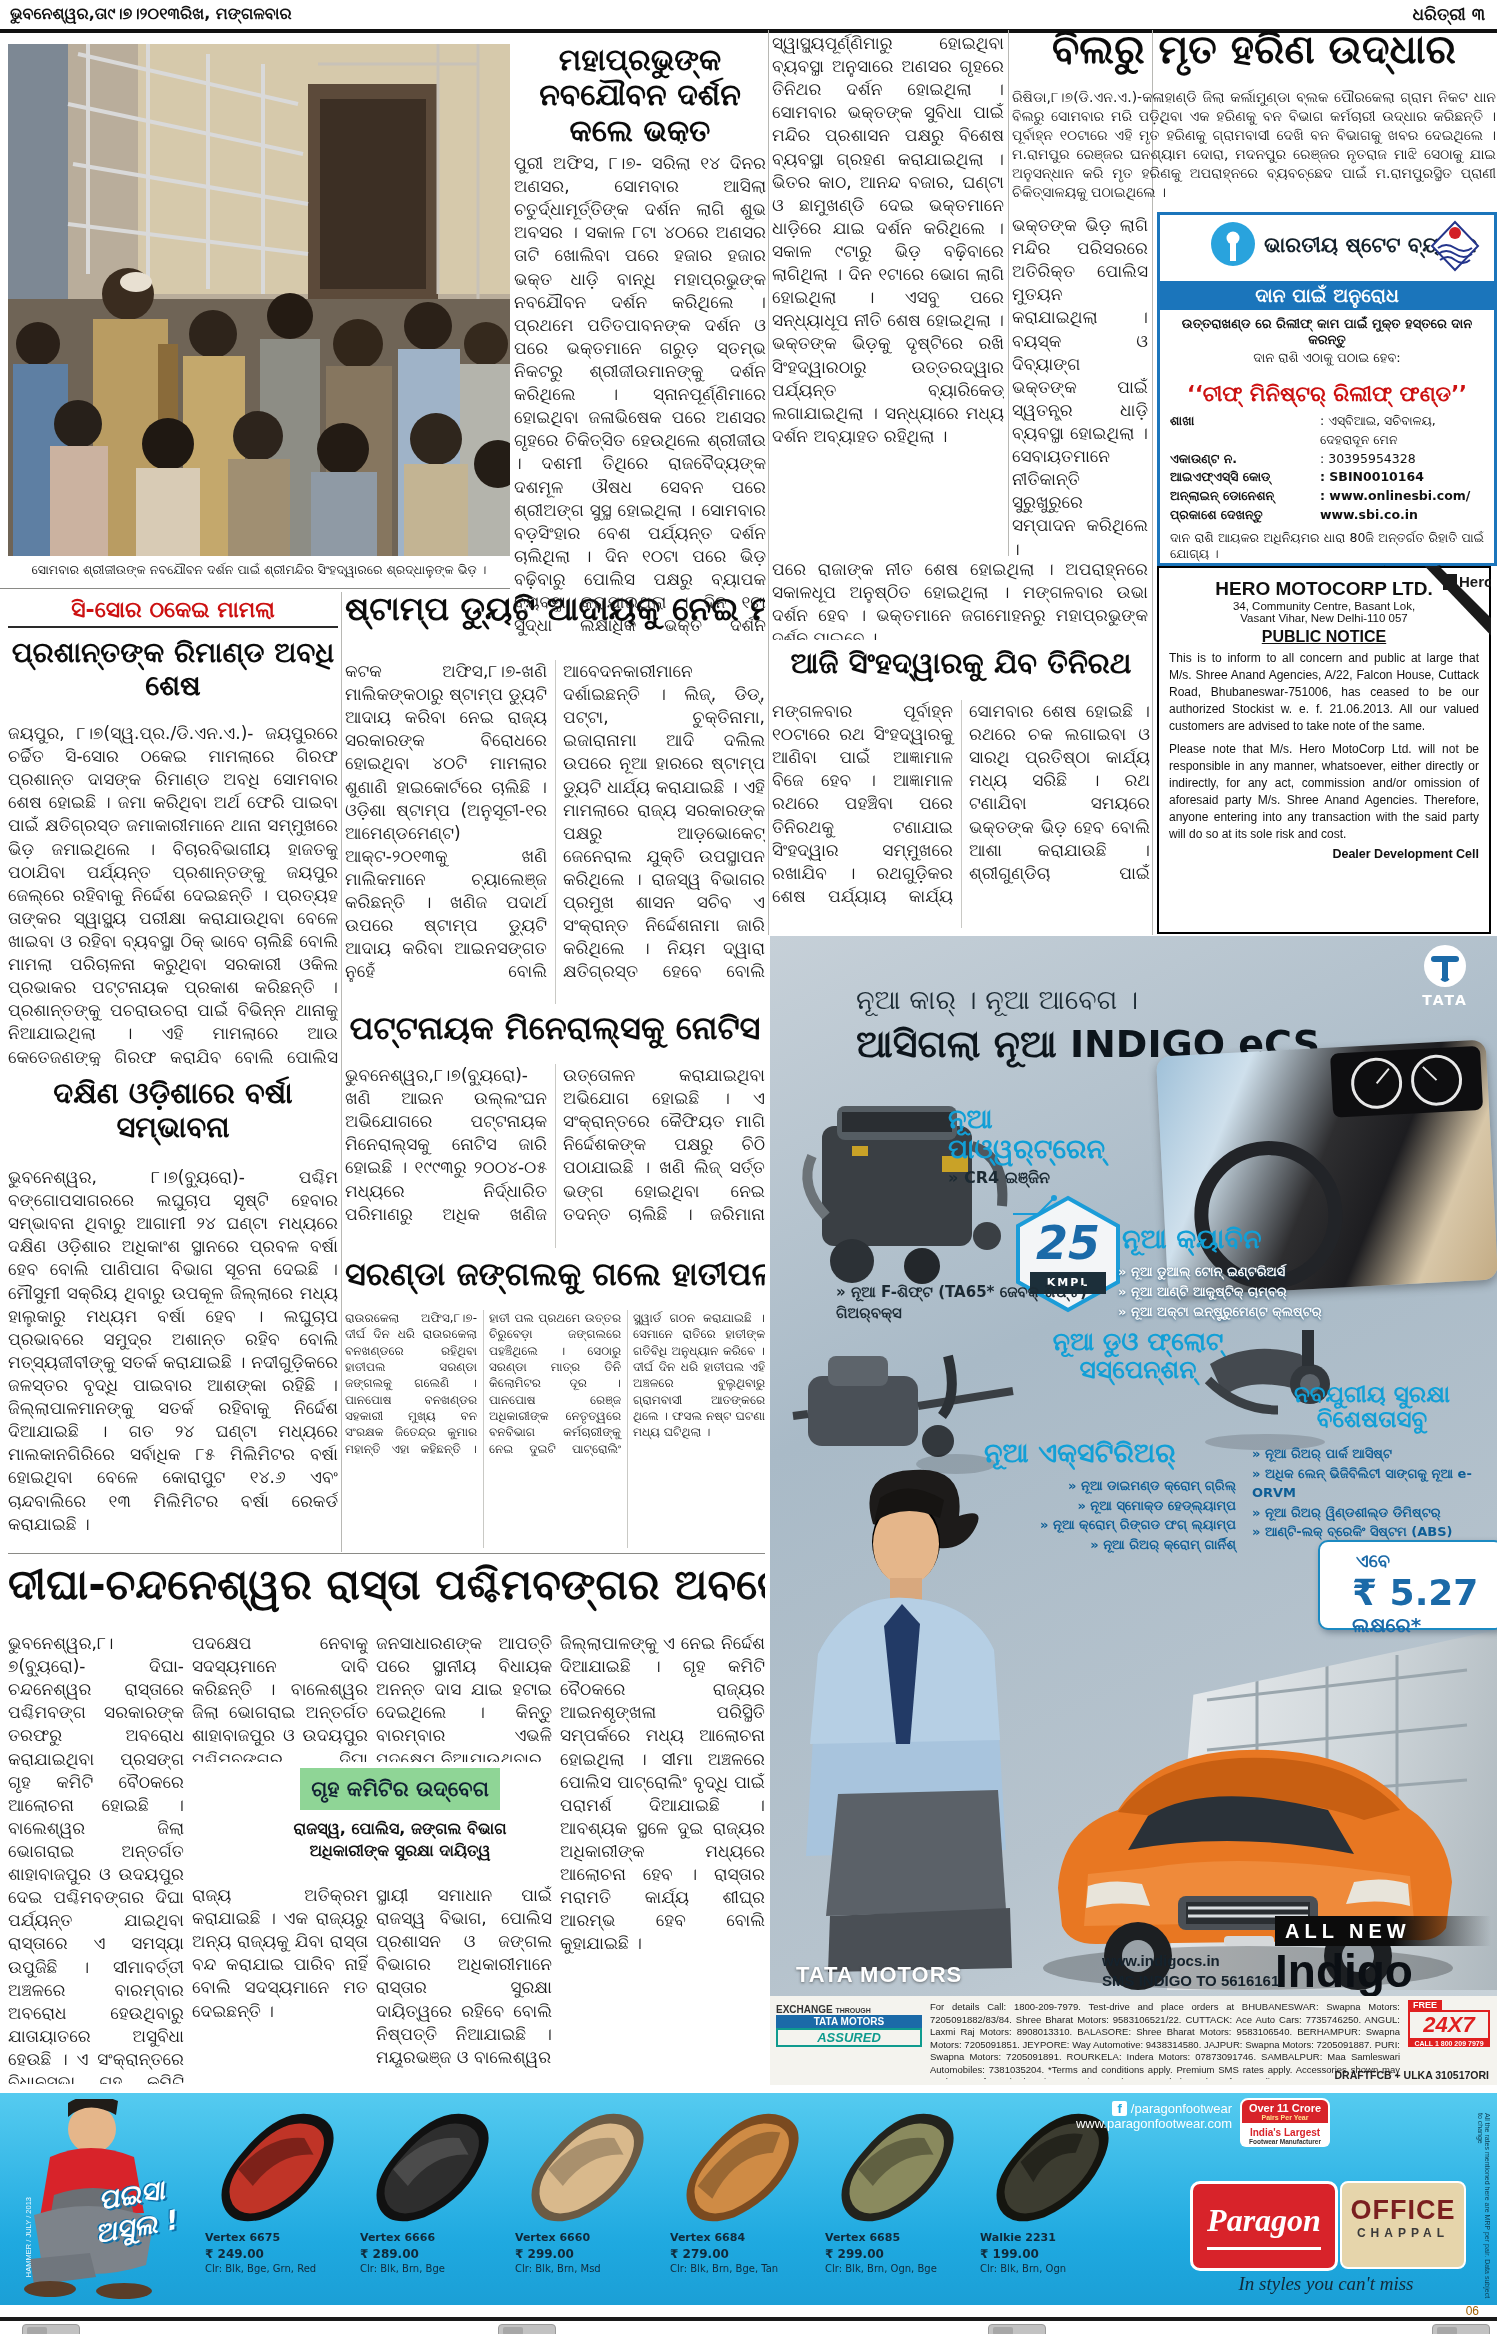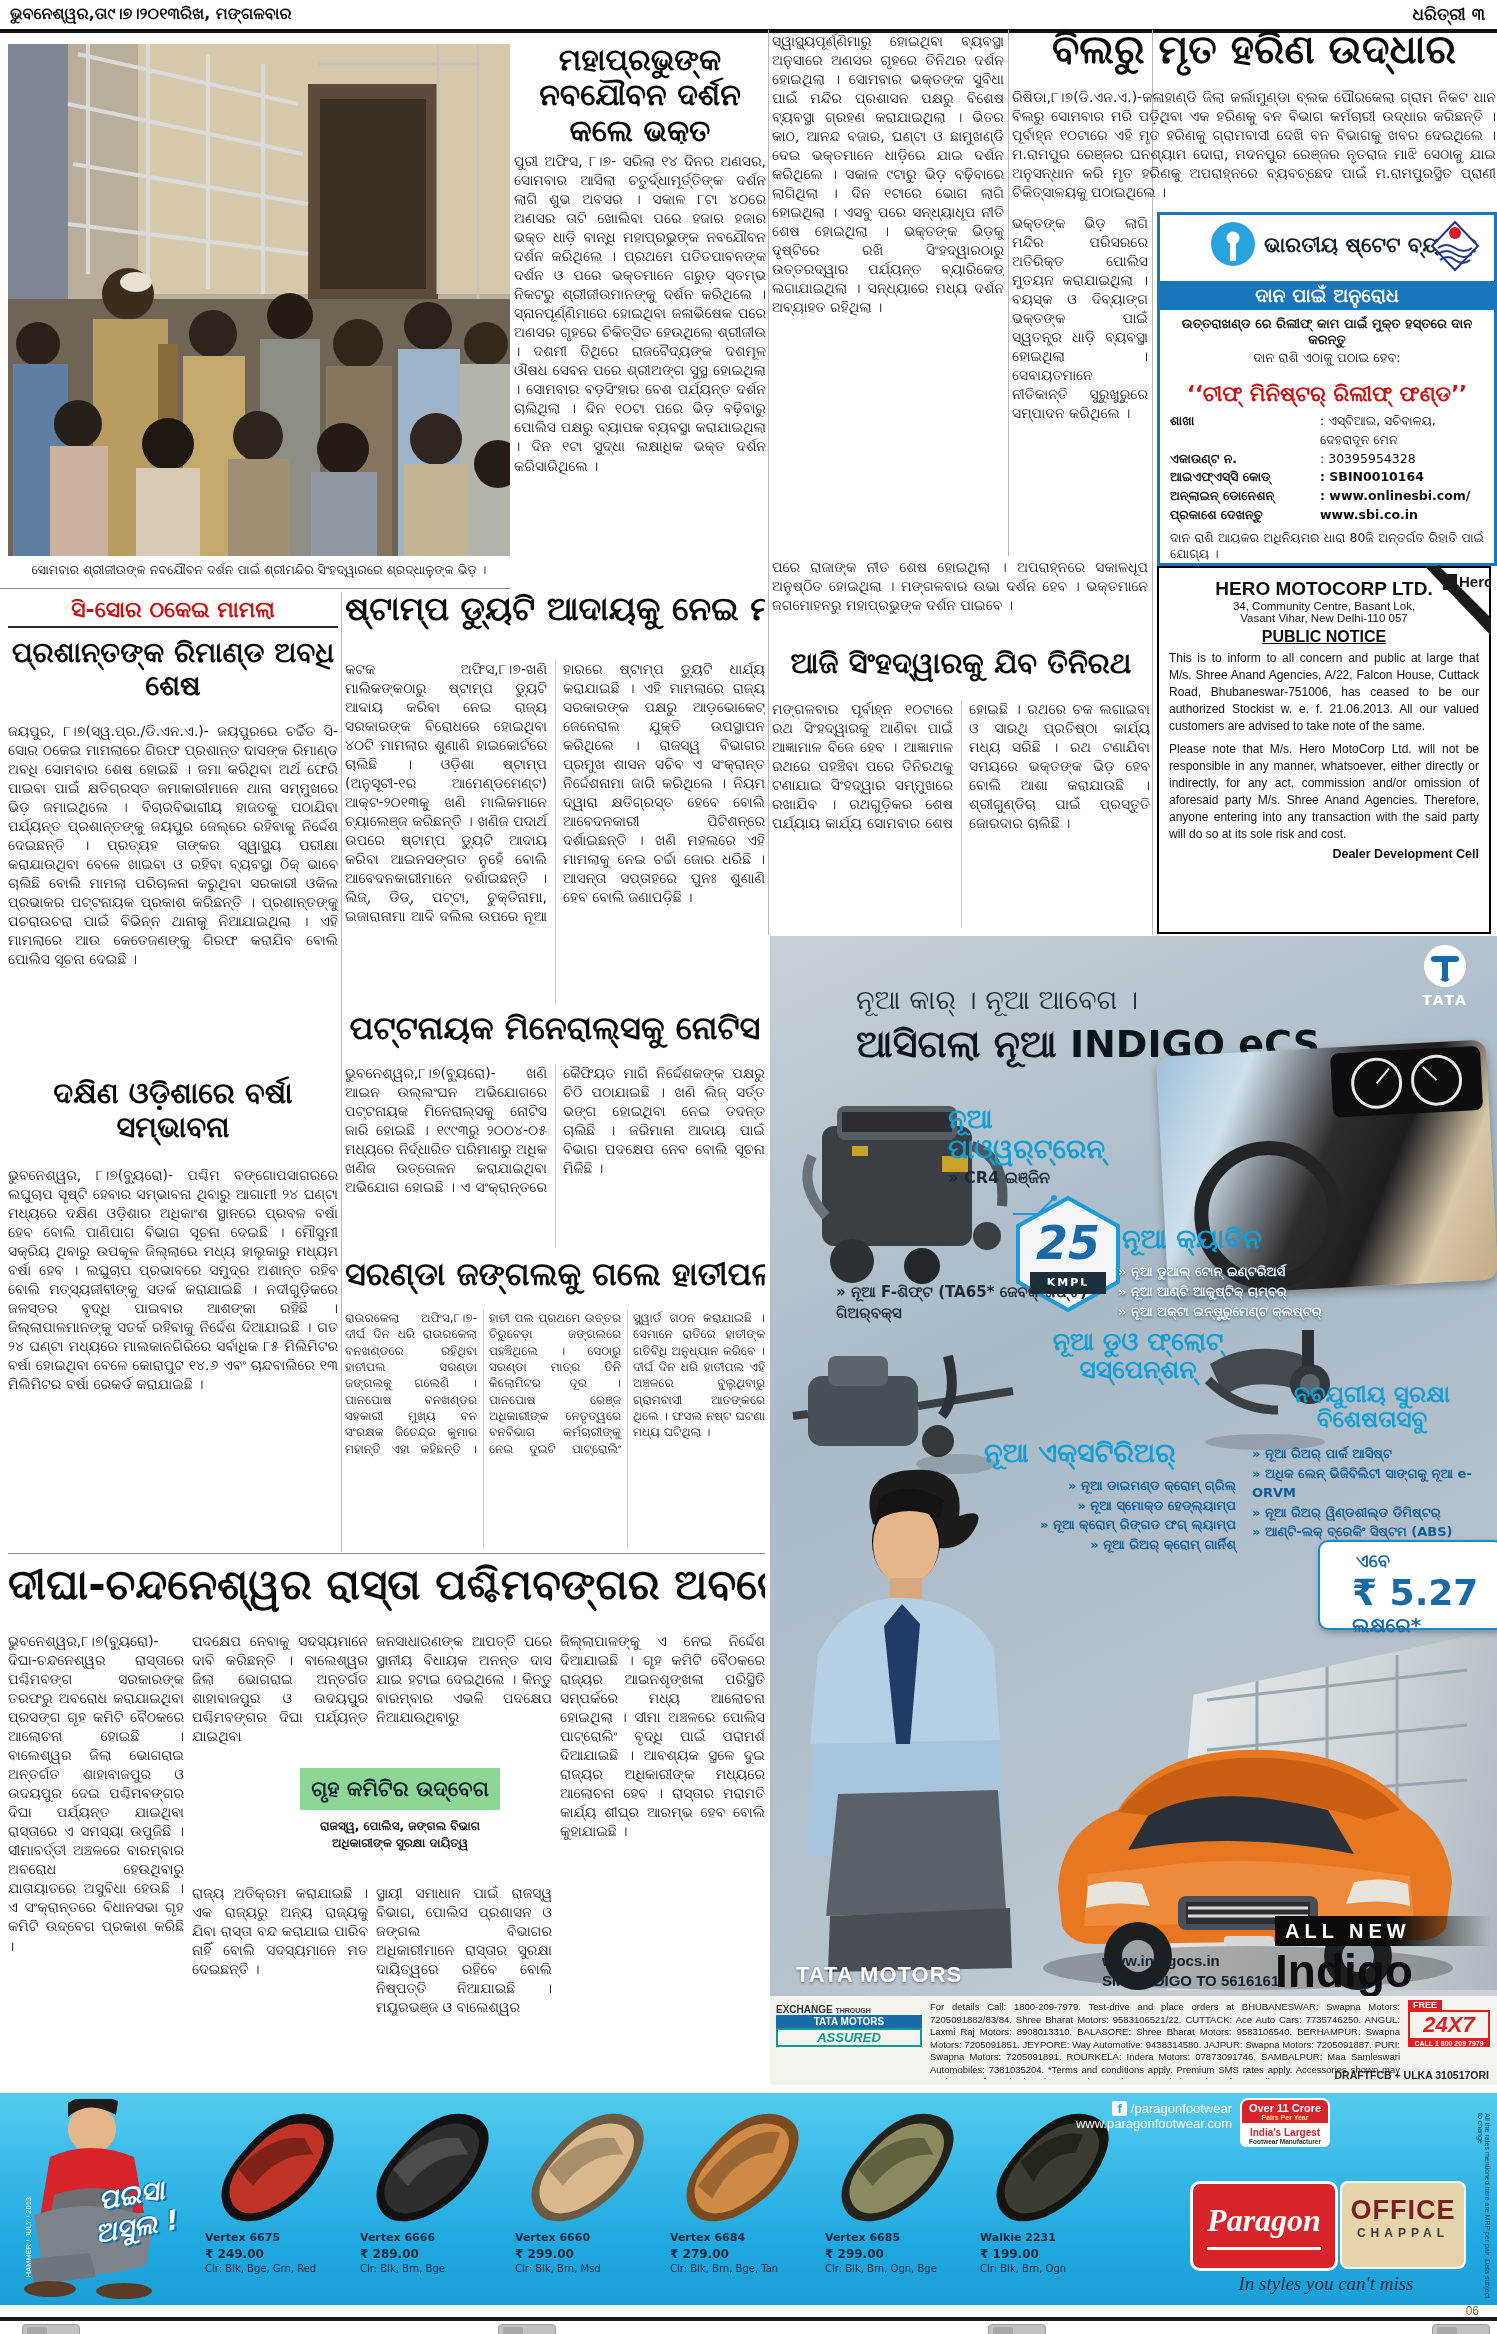--- a/index.html
+++ b/index.html
@@ -1,20 +1,20 @@
 <!DOCTYPE html>
 <html><head>
 <meta charset="utf-8">
 <style>
   html,body{margin:0;padding:0;background:#e8e8e4;}
   #page{position:relative;width:1497px;height:2334px;background:#ffffff;overflow:hidden;
         font-family:"DejaVu Sans",sans-serif;color:#111;}
   .abs{position:absolute;}
   .hl{font-weight:bold;color:#0c0c0c;text-align:center;line-height:1.18;overflow:hidden;}
-  .body{font-size:14px;line-height:1.36;text-align:justify;color:#1a1a1a;overflow:hidden;}
+  .body{font-size:17px;line-height:1.36;text-align:justify;color:#1a1a1a;overflow:hidden;}
   .vr{position:absolute;width:1px;background:#b8b8b4;}
   .hr{position:absolute;height:1px;background:#8a8a86;}
   .kicker{color:#cc1111;font-weight:bold;text-align:center;border-bottom:2px solid #2a2a2a;padding-bottom:4px;}
   .cols2{column-count:2;column-gap:16px;column-rule:1px solid #c9c9c5;}
   .cols3{column-count:3;column-gap:12px;column-rule:1px solid #c9c9c5;}
   
   .sbiBox{border:3px solid #1b75bb;background:#fff;}
   .sbiBanner{background:#1b75bb;color:#fff;font-weight:bold;text-align:center;font-size:19px;padding:3px 0;}
   .sbiRow{display:flex;font-size:12.5px;line-height:1.5;}
   .sbiRow .lab{width:150px;font-weight:bold;flex:none;}
@@ -399,21 +399,21 @@
 
   <div class="hr" style="left:8px;top:1553px;width:757px;"></div>
   <div class="abs hl" style="left:8px;top:1560px;width:757px;height:64px;font-size:42px;white-space:nowrap;">ଦୀଘା-ଚନ୍ଦନେଶ୍ୱର ରାସ୍ତା ପଶ୍ଚିମବଙ୍ଗର ଅବରୋଧ</div>
   <div class="abs body" style="left:8px;top:1632px;width:176px;height:452px;">ଭୁବନେଶ୍ୱର,୮।୭(ବ୍ୟୁରୋ)- ଦିଘା-ଚନ୍ଦନେଶ୍ୱର ରାସ୍ତାରେ ପଶ୍ଚିମବଙ୍ଗ ସରକାରଙ୍କ ତରଫରୁ ଅବରୋଧ କରାଯାଇଥିବା ପ୍ରସଙ୍ଗ ଗୃହ କମିଟି ବୈଠକରେ ଆଲୋଚନା ହୋଇଛି । ବାଲେଶ୍ୱର ଜିଲା ଭୋଗରାଇ ଅନ୍ତର୍ଗତ ଶାହାବାଜପୁର ଓ ଉଦୟପୁର ଦେଇ ପଶ୍ଚିମବଙ୍ଗର ଦିଘା ପର୍ଯ୍ୟନ୍ତ ଯାଇଥିବା ରାସ୍ତାରେ ଏ ସମସ୍ୟା ଉପୁଜିଛି । ସୀମାବର୍ତ୍ତୀ ଅଞ୍ଚଳରେ ବାରମ୍ବାର ଅବରୋଧ ହେଉଥିବାରୁ ଯାତାୟାତରେ ଅସୁବିଧା ହେଉଛି । ଏ ସଂକ୍ରାନ୍ତରେ ବିଧାନସଭା ଗୃହ କମିଟି ଉଦ୍‌ବେଗ ପ୍ରକାଶ କରିଛି ।</div>
   <div class="abs body" style="left:192px;top:1632px;width:176px;height:130px;">ପଦକ୍ଷେପ ନେବାକୁ ସଦସ୍ୟମାନେ ଦାବି କରିଛନ୍ତି । ବାଲେଶ୍ୱର ଜିଲା ଭୋଗରାଇ ଅନ୍ତର୍ଗତ ଶାହାବାଜପୁର ଓ ଉଦୟପୁର ପଶ୍ଚିମବଙ୍ଗର ଦିଘା ପର୍ଯ୍ୟନ୍ତ ଯାଇଥିବା</div>
   <div class="abs body" style="left:192px;top:1884px;width:176px;height:200px;">ରାଜ୍ୟ ଅତିକ୍ରମ କରାଯାଇଛି । ଏକ ରାଜ୍ୟରୁ ଅନ୍ୟ ରାଜ୍ୟକୁ ଯିବା ରାସ୍ତା ବନ୍ଦ କରାଯାଇ ପାରିବ ନାହିଁ ବୋଲି ସଦସ୍ୟମାନେ ମତ ଦେଇଛନ୍ତି ।</div>
   <div class="abs body" style="left:376px;top:1632px;width:176px;height:130px;">ଜନସାଧାରଣଙ୍କ ଆପତ୍ତି ପରେ ସ୍ଥାନୀୟ ବିଧାୟକ ଅନନ୍ତ ଦାସ ଯାଇ ହଟାଇ ଦେଇଥିଲେ । କିନ୍ତୁ ବାରମ୍ବାର ଏଭଳି ପଦକ୍ଷେପ ନିଆଯାଉଥିବାରୁ</div>
   <div class="abs body" style="left:376px;top:1884px;width:176px;height:200px;">ସ୍ଥାୟୀ ସମାଧାନ ପାଇଁ ରାଜସ୍ୱ ବିଭାଗ, ପୋଲିସ ପ୍ରଶାସନ ଓ ଜଙ୍ଗଲ ବିଭାଗର ଅଧିକାରୀମାନେ ରାସ୍ତାର ସୁରକ୍ଷା ଦାୟିତ୍ୱରେ ରହିବେ ବୋଲି ନିଷ୍ପତ୍ତି ନିଆଯାଇଛି । ମୟୂରଭଞ୍ଜ ଓ ବାଲେଶ୍ୱର</div>
   <div class="abs body" style="left:560px;top:1632px;width:205px;height:452px;">ଜିଲ୍ଲାପାଳଙ୍କୁ ଏ ନେଇ ନିର୍ଦ୍ଦେଶ ଦିଆଯାଇଛି । ଗୃହ କମିଟି ବୈଠକରେ ରାଜ୍ୟର ଆଇନଶୃଙ୍ଖଳା ପରିସ୍ଥିତି ସମ୍ପର୍କରେ ମଧ୍ୟ ଆଲୋଚନା ହୋଇଥିଲା । ସୀମା ଅଞ୍ଚଳରେ ପୋଲିସ ପାଟ୍ରୋଲିଂ ବୃଦ୍ଧି ପାଇଁ ପରାମର୍ଶ ଦିଆଯାଇଛି । ଆବଶ୍ୟକ ସ୍ଥଳେ ଦୁଇ ରାଜ୍ୟର ଅଧିକାରୀଙ୍କ ମଧ୍ୟରେ ଆଲୋଚନା ହେବ । ରାସ୍ତାର ମରାମତି କାର୍ଯ୍ୟ ଶୀଘ୍ର ଆରମ୍ଭ ହେବ ବୋଲି କୁହାଯାଇଛି ।</div>
   <div class="abs" style="left:300px;top:1768px;width:200px;height:42px;background:#8fd596;text-align:center;font-size:21px;font-weight:bold;line-height:42px;color:#123;">ଗୃହ କମିଟିର ଉଦ୍‌ବେଗ</div>
-  <div class="abs" style="left:288px;top:1818px;width:224px;text-align:center;font-size:12px;font-weight:bold;line-height:1.4;">
+  <div class="abs" style="left:288px;top:1818px;width:224px;text-align:center;font-size:16px;font-weight:bold;line-height:1.4;">
     <div>ରାଜସ୍ୱ, ପୋଲିସ, ଜଙ୍ଗଲ ବିଭାଗ</div>
     <div>ଅଧିକାରୀଙ୍କ ସୁରକ୍ଷା ଦାୟିତ୍ୱ</div>
   </div>
 
   <div id="paragonAd" class="abs" style="left:0;top:2093px;width:1497px;height:212px;">
 
     <div class="abs" style="left:4px;top:6px;">
       <svg width="195" height="200" viewBox="0 0 195 200">
           <circle cx="88" cy="30" r="24" fill="#e5b68a"></circle>
           <path d="M64,18 q20,-18 48,-2 l2,-14 q-28,-12 -50,2 z" fill="#201c18"></path>

